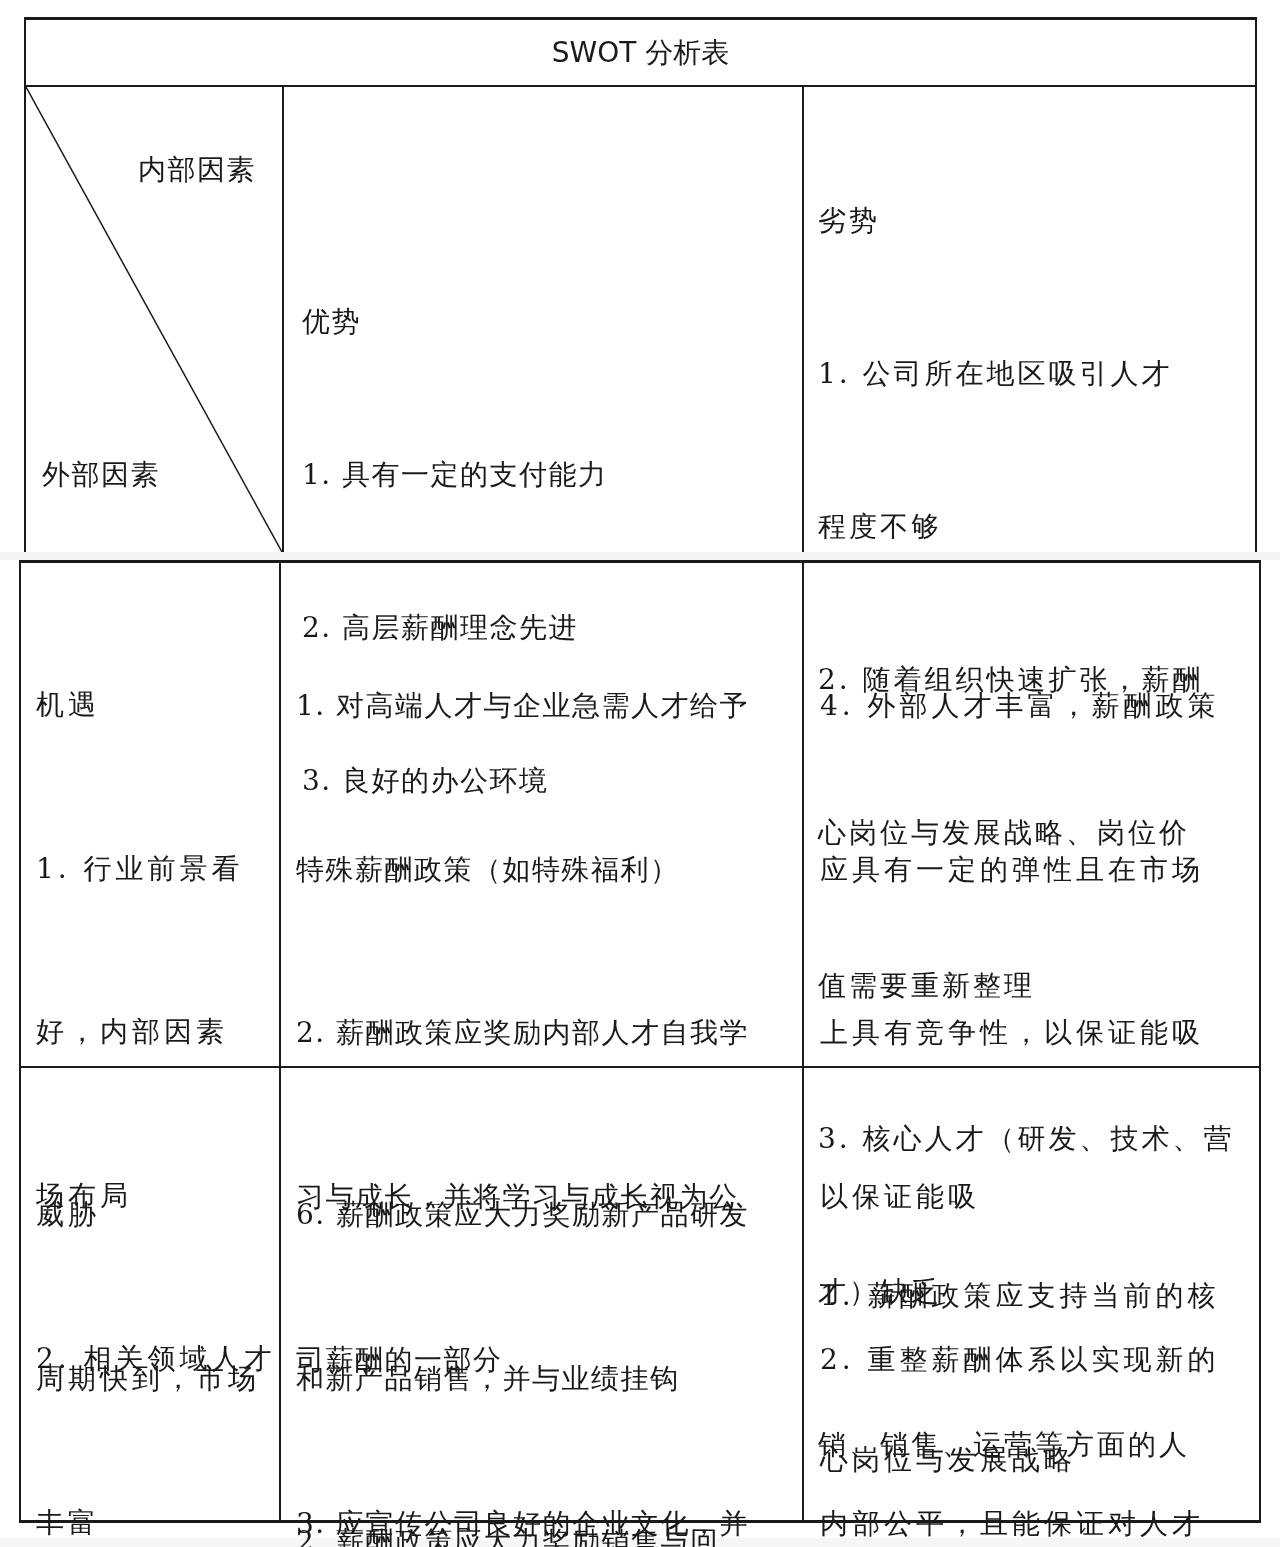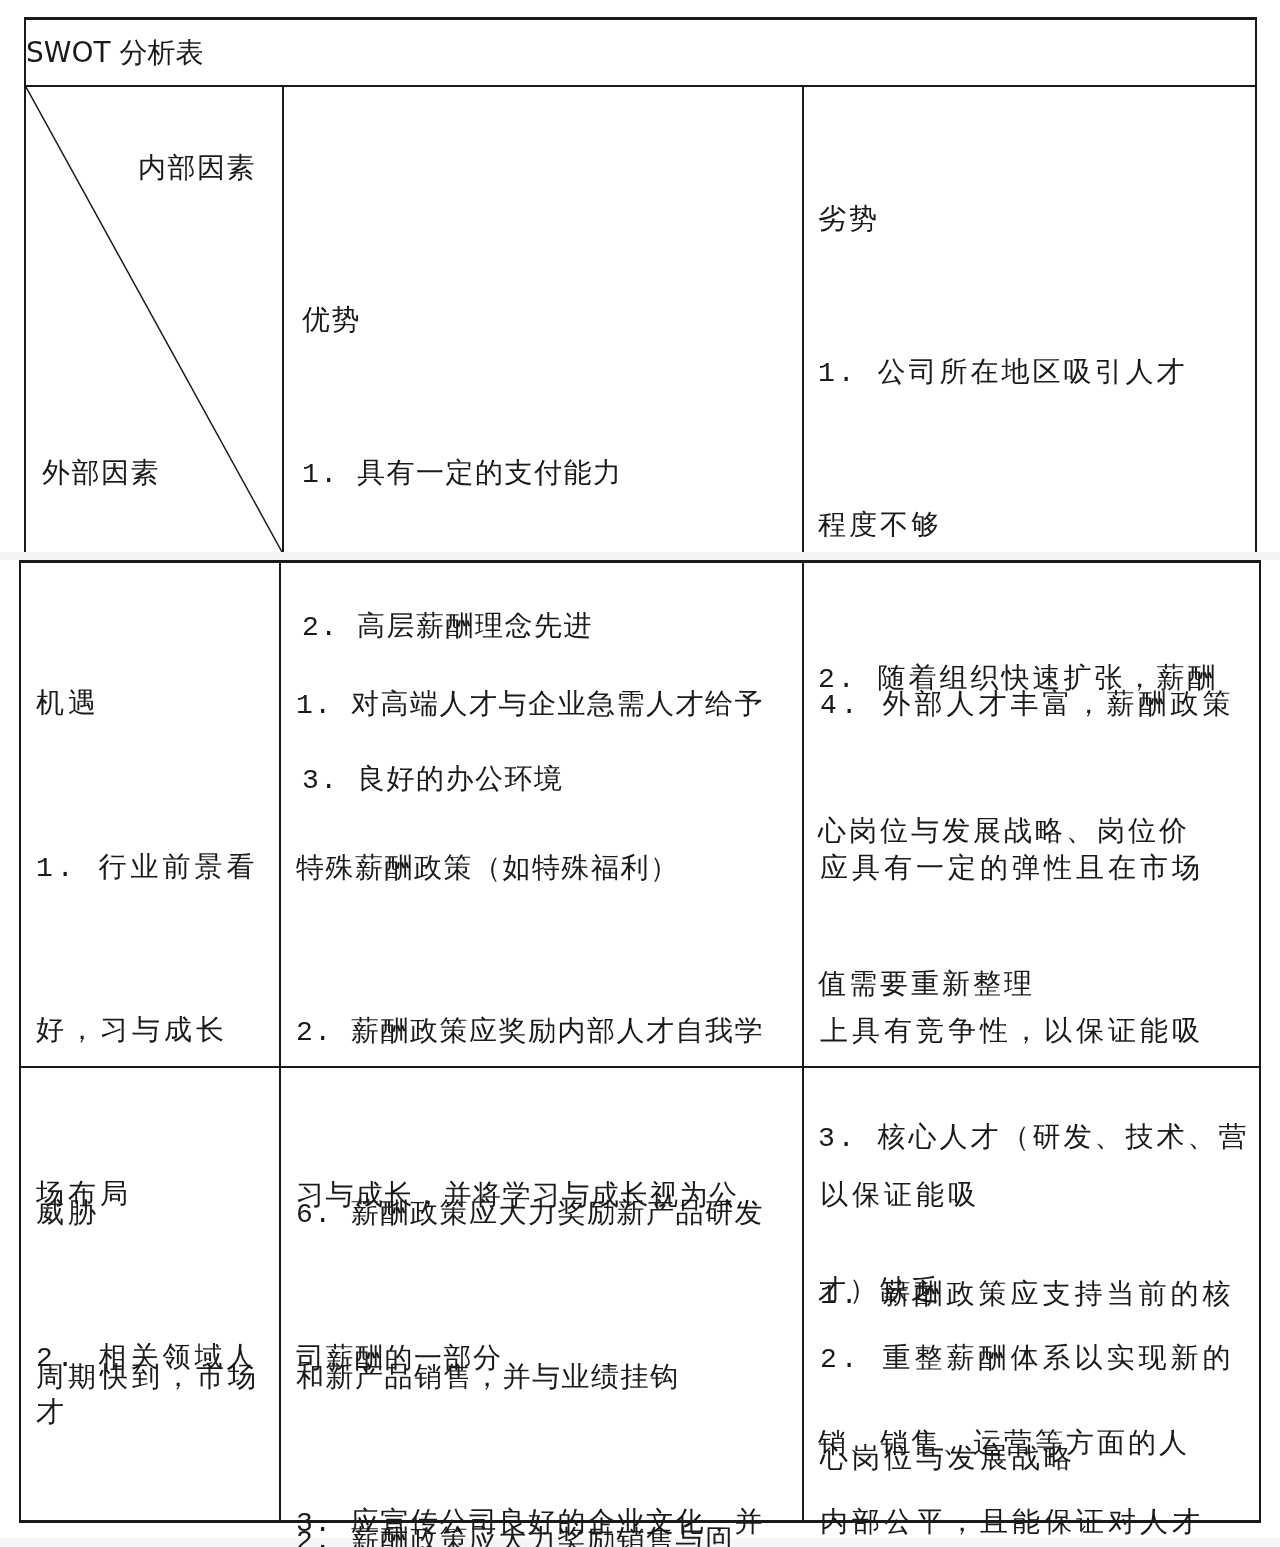--- a/index.html
+++ b/index.html
@@ -1,21 +1,21 @@
 <!DOCTYPE html>
 <html><head>
 <meta charset="utf-8">
 <style>
   html, body { margin:0; padding:0; background:#ffffff; }
   body { width:1280px; height:1547px; position:relative; overflow:hidden;
          font-family:"DejaVu Serif","Liberation Serif",serif; color:#1a1a1a; }
   .abs { position:absolute; box-sizing:border-box; }
   .line { position:absolute; background:#1a1a1a; }
-  .cell-text { font-size:28px; line-height:51px; letter-spacing:1.5px; white-space:pre-wrap; word-break:break-all;font-family:Liberation Mono, monospace; }
-  .title { font-family:"DejaVu Sans","Liberation Sans",sans-serif; font-size:28px; }
+  .cell-text { font-size:28px; line-height:51px; letter-spacing:1.5px; white-space:pre-wrap; word-break:break-all; }
+  .title { font-family:"DejaVu Sans","Liberation Sans",sans-serif; font-size:28px; text-align:center; }
   .gap-band { position:absolute; left:0; width:1280px; background:#f3f3f3; }
 </style>
 </head>
 <body>
 
 <div class="gap-band" style="top:552px;height:8px;"></div>
 <div class="gap-band" style="top:1538px;height:9px;background:#f6f6f6;"></div>
 
 <div>
 
@@ -59,21 +59,21 @@
   <div class="line" style="left:19px;top:1066px;width:1242px;height:2px;"></div>
   <div class="line" style="left:19px;top:1520px;width:1242px;height:3px;"></div>
   <div class="line" style="left:19px;top:560px;width:2px;height:963px;"></div>
   <div class="line" style="left:1259px;top:560px;width:2px;height:963px;"></div>
   <div class="line" style="left:279px;top:560px;width:2px;height:963px;"></div>
   <div class="line" style="left:802px;top:560px;width:2px;height:963px;"></div>
 
   <div class="abs cell-text" style="left:36px;top:569px;width:240px;line-height:54.5px;letter-spacing:4px;">
     <div>机遇</div>
     <div>1. 行业前景看</div>
-    <div>好，习与成长</div>
+    <div>好，内部因素</div>
     <div>场布局</div>
     <div>2. 相关领域人才</div>
     <div>丰富</div>
     
     
     
   </div>
 
   <div class="abs cell-text" style="left:296px;top:570px;width:505px;line-height:54.5px;">
     <div>1. 对高端人才与企业急需人才给予</div>

